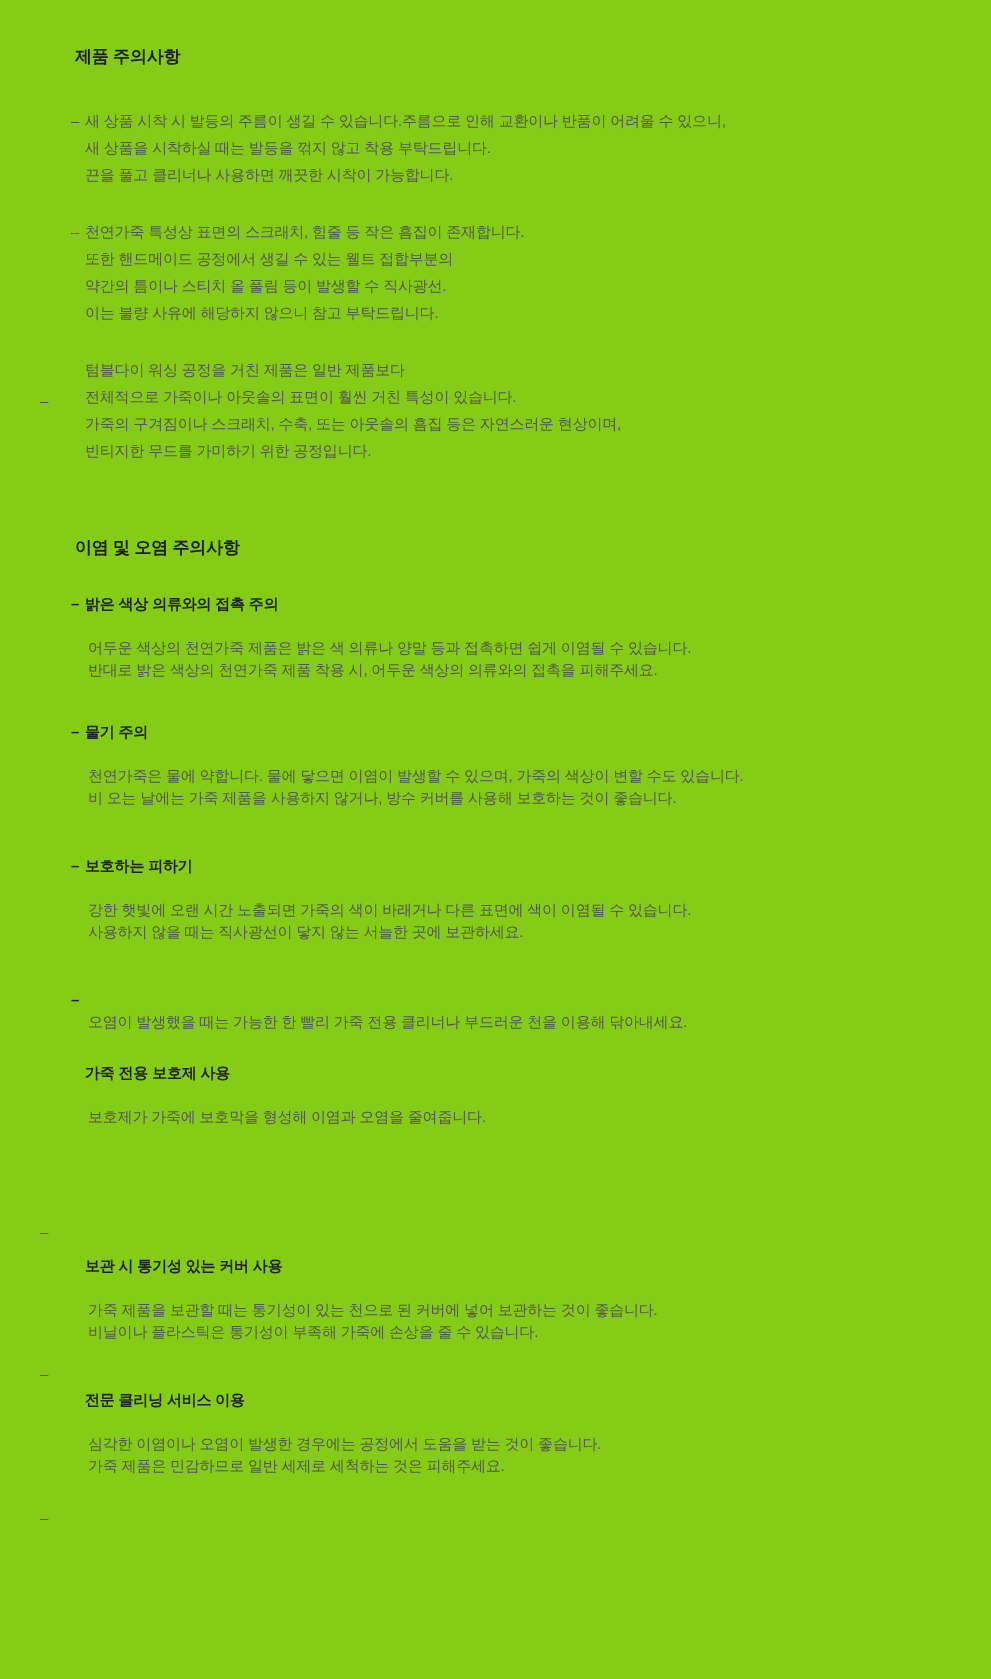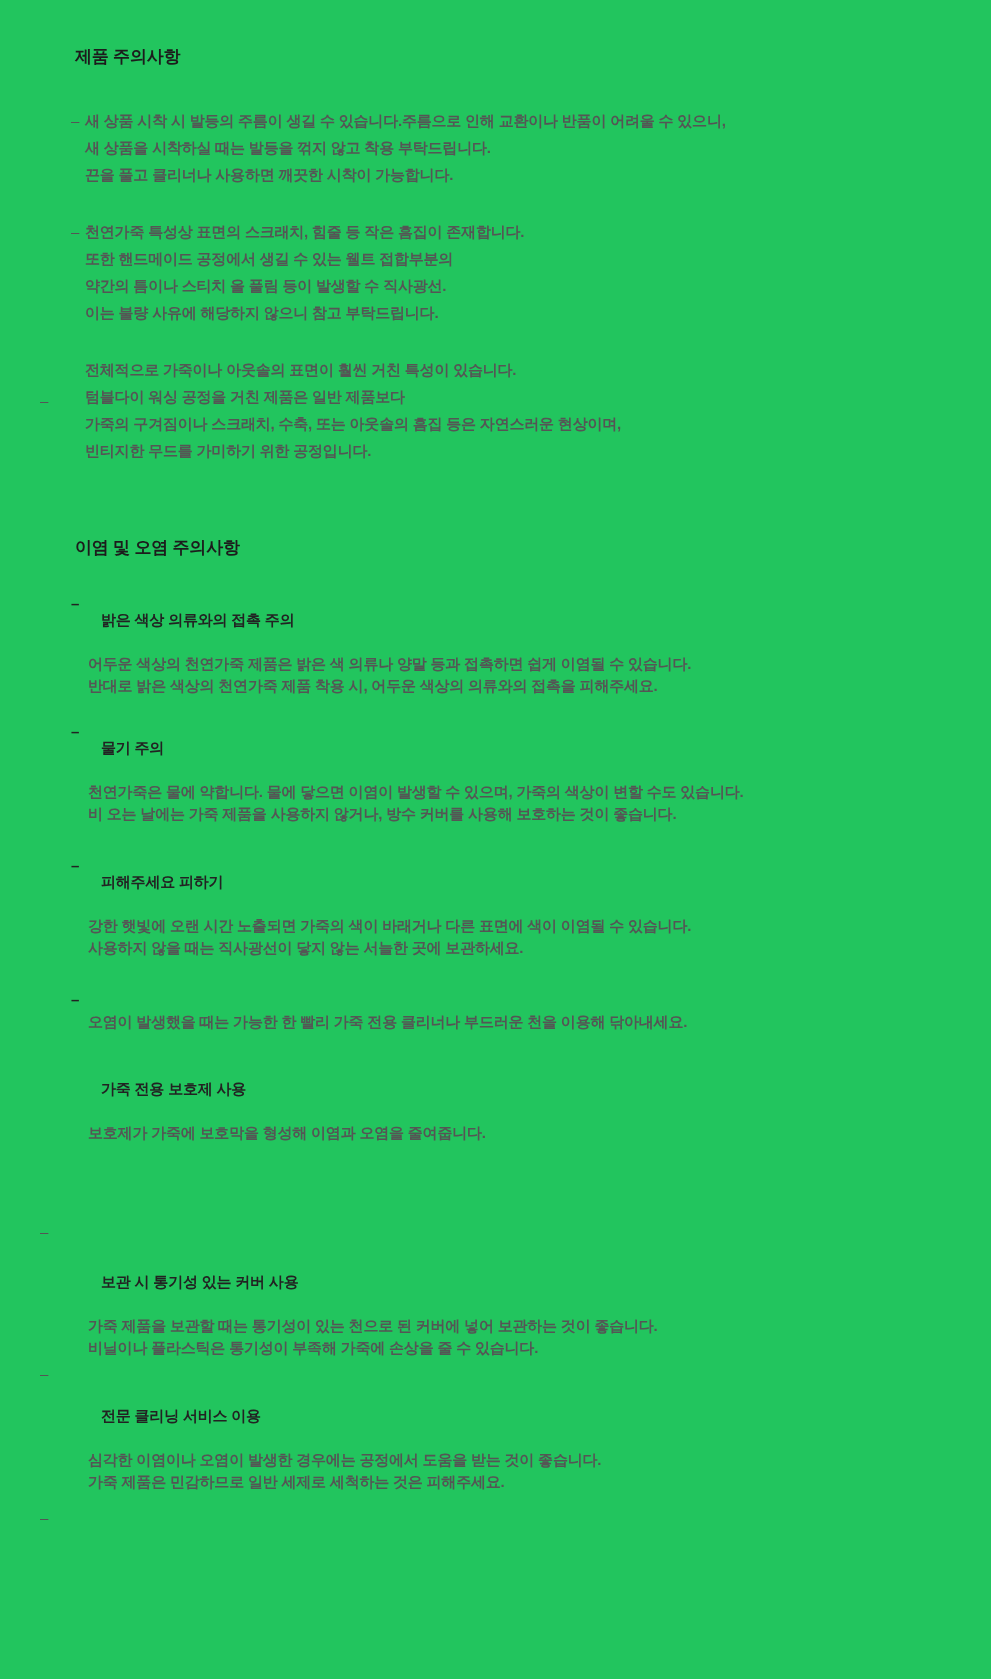--- a/index.html
+++ b/index.html
@@ -1,43 +1,43 @@
 <!DOCTYPE html>
 <html><head>
 <meta charset="utf-8">
 <style>
   html,body { margin:0; padding:0; background:#ffffff; }
   .page {
     position:relative;
     width:991px; height:1679px;
-    background:#22c55e;
+    background:#84cc16;
     font-family:"Liberation Sans","DejaVu Sans",sans-serif;
     overflow:hidden;
   }
   h1.sec-title {
     position:absolute; left:75px; margin:0;
     font-size:17px; line-height:23px; font-weight:700; color:#1c1c1c;
     letter-spacing:-0.2px; white-space:nowrap;
   }
   .block, .item { position:absolute; left:71px; width:900px; }
   .bdash {
     position:absolute; left:0; top:0;
     font-size:15px; line-height:27px; color:#555555;
   }
-  .lines { padding-left:14px;font-weight:bold; }
+  .lines { padding-left:14px; }
   .lines.s1 .ln {
     margin:0; font-size:15px; line-height:27px; color:#555555;
     letter-spacing:-0.2px; white-space:nowrap;
   }
   .hdash {
     position:absolute; left:0; top:0;
     font-size:15px; line-height:22px; font-weight:700; color:#222222;
   }
   .item h2 {
-    margin:16px; padding-left:14px;
+    margin:0; padding-left:14px;
     font-size:15px; line-height:22px; font-weight:700; color:#222222;
     letter-spacing:-0.2px; white-space:nowrap;
   }
   .lines.s2 { margin-top:22px; padding-left:17px; }
   .lines.s2 .ln {
     margin:0; font-size:15px; line-height:22px; color:#555555;
     letter-spacing:-0.2px; white-space:nowrap;
   }
   .mdash {
     position:absolute; left:40px;
@@ -66,22 +66,22 @@
       <p class="ln">천연가죽 특성상 표면의 스크래치, 힘줄 등 작은 흠집이 존재합니다.</p>
       <p class="ln">또한 핸드메이드 공정에서 생길 수 있는 웰트 접합부분의</p>
       <p class="ln">약간의 틈이나 스티치 올 풀림 등이 발생할 수 직사광선.</p>
       <p class="ln">이는 불량 사유에 해당하지 않으니 참고 부탁드립니다.</p>
     </div>
   </div>
 
   <div class="block" style="top:356px;">
     <span class="bdash"></span>
     <div class="lines s1">
+      <p class="ln">텀블다이 워싱 공정을 거친 제품은 일반 제품보다</p>
       <p class="ln">전체적으로 가죽이나 아웃솔의 표면이 훨씬 거친 특성이 있습니다.</p>
-      <p class="ln">텀블다이 워싱 공정을 거친 제품은 일반 제품보다</p>
       <p class="ln">가죽의 구겨짐이나 스크래치, 수축, 또는 아웃솔의 흠집 등은 자연스러운 현상이며,</p>
       <p class="ln">빈티지한 무드를 가미하기 위한 공정입니다.</p>
     </div>
   </div>
 
   <h1 class="sec-title" style="top:536px;">이염 및 오염 주의사항</h1>
 
   <section class="item" style="top:593px;">
     <span class="hdash">–</span>
     <h2>밝은 색상 의류와의 접촉 주의</h2>
@@ -95,21 +95,21 @@
     <span class="hdash">–</span>
     <h2>물기 주의</h2>
     <div class="lines s2">
       <p class="ln">천연가죽은 물에 약합니다. 물에 닿으면 이염이 발생할 수 있으며, 가죽의 색상이 변할 수도 있습니다.</p>
       <p class="ln">비 오는 날에는 가죽 제품을 사용하지 않거나, 방수 커버를 사용해 보호하는 것이 좋습니다.</p>
     </div>
   </section>
 
   <section class="item" style="top:855px;">
     <span class="hdash">–</span>
-    <h2>피해주세요 피하기</h2>
+    <h2>보호하는 피하기</h2>
     <div class="lines s2">
       <p class="ln">강한 햇빛에 오랜 시간 노출되면 가죽의 색이 바래거나 다른 표면에 색이 이염될 수 있습니다.</p>
       <p class="ln">사용하지 않을 때는 직사광선이 닿지 않는 서늘한 곳에 보관하세요.</p>
     </div>
   </section>
 
   <section class="item" style="top:989px;">
     <span class="hdash">–</span>
     <div class="lines s2">
       <p class="ln">오염이 발생했을 때는 가능한 한 빨리 가죽 전용 클리너나 부드러운 천을 이용해 닦아내세요.</p>

